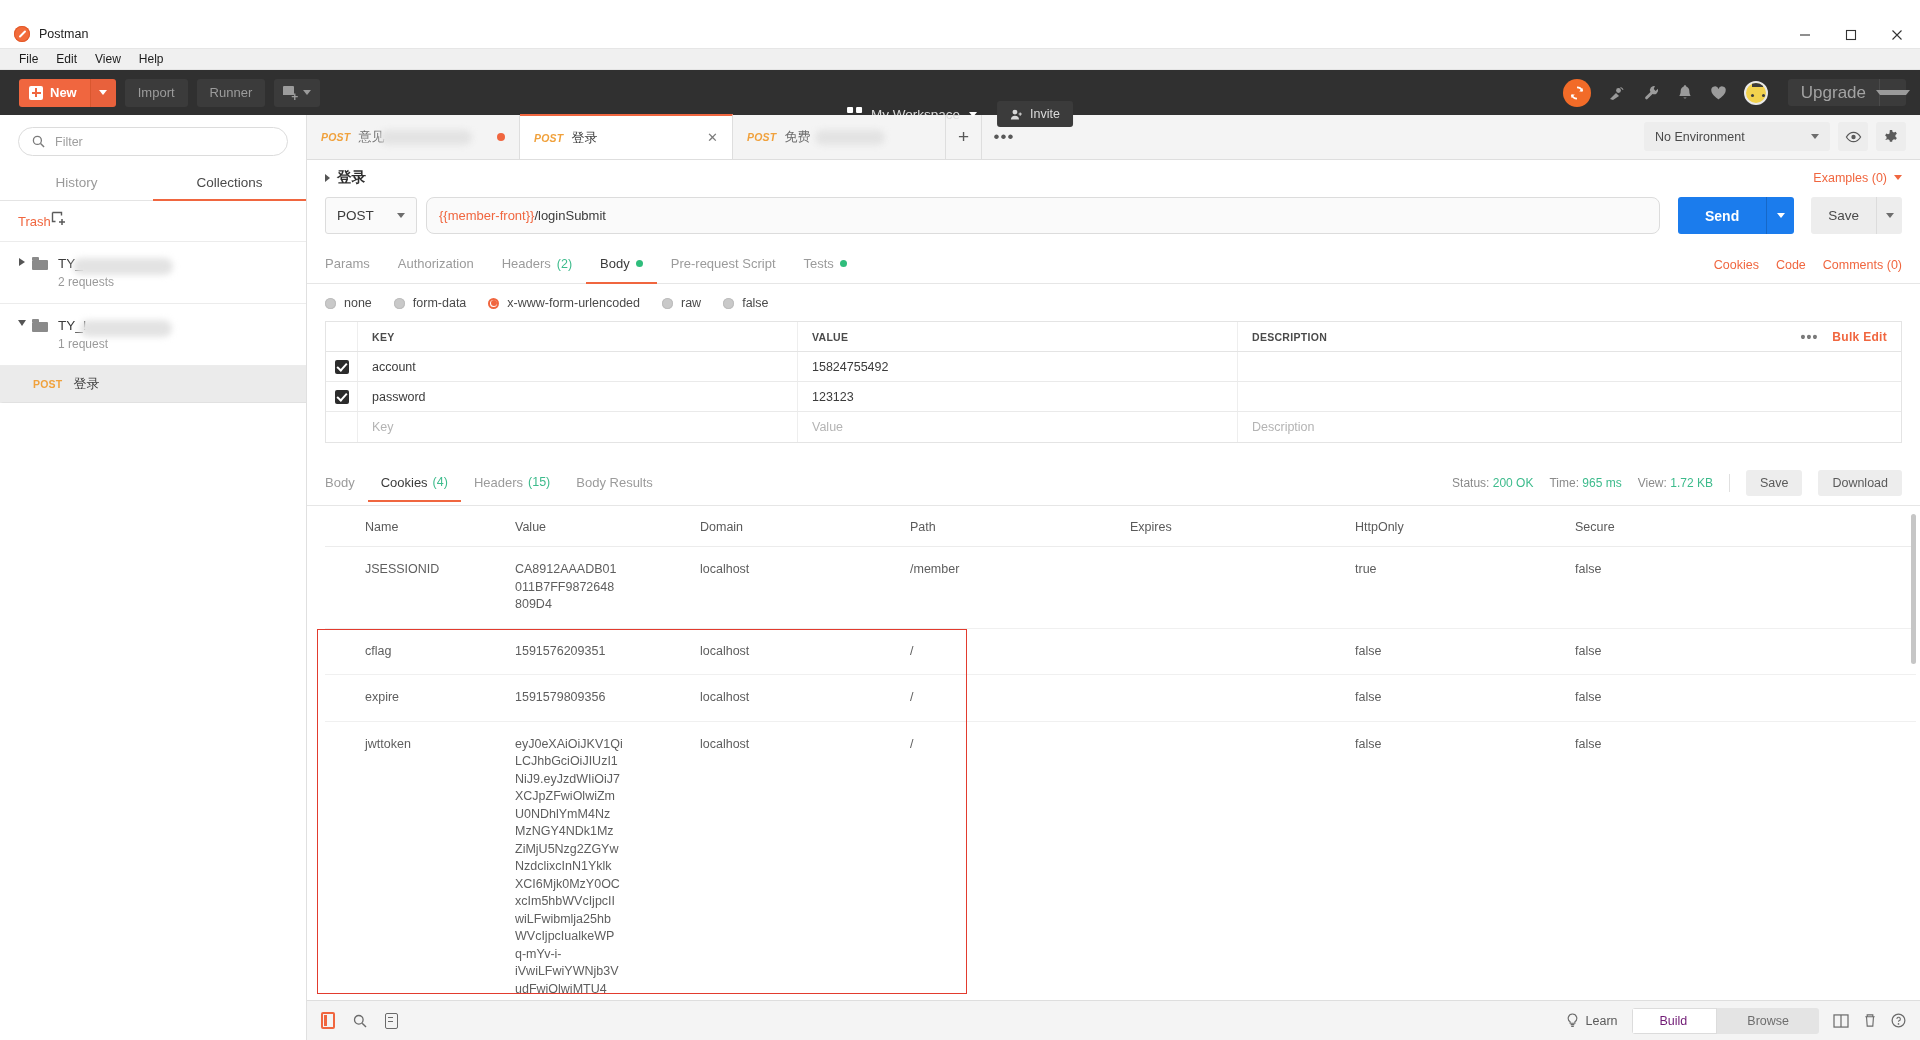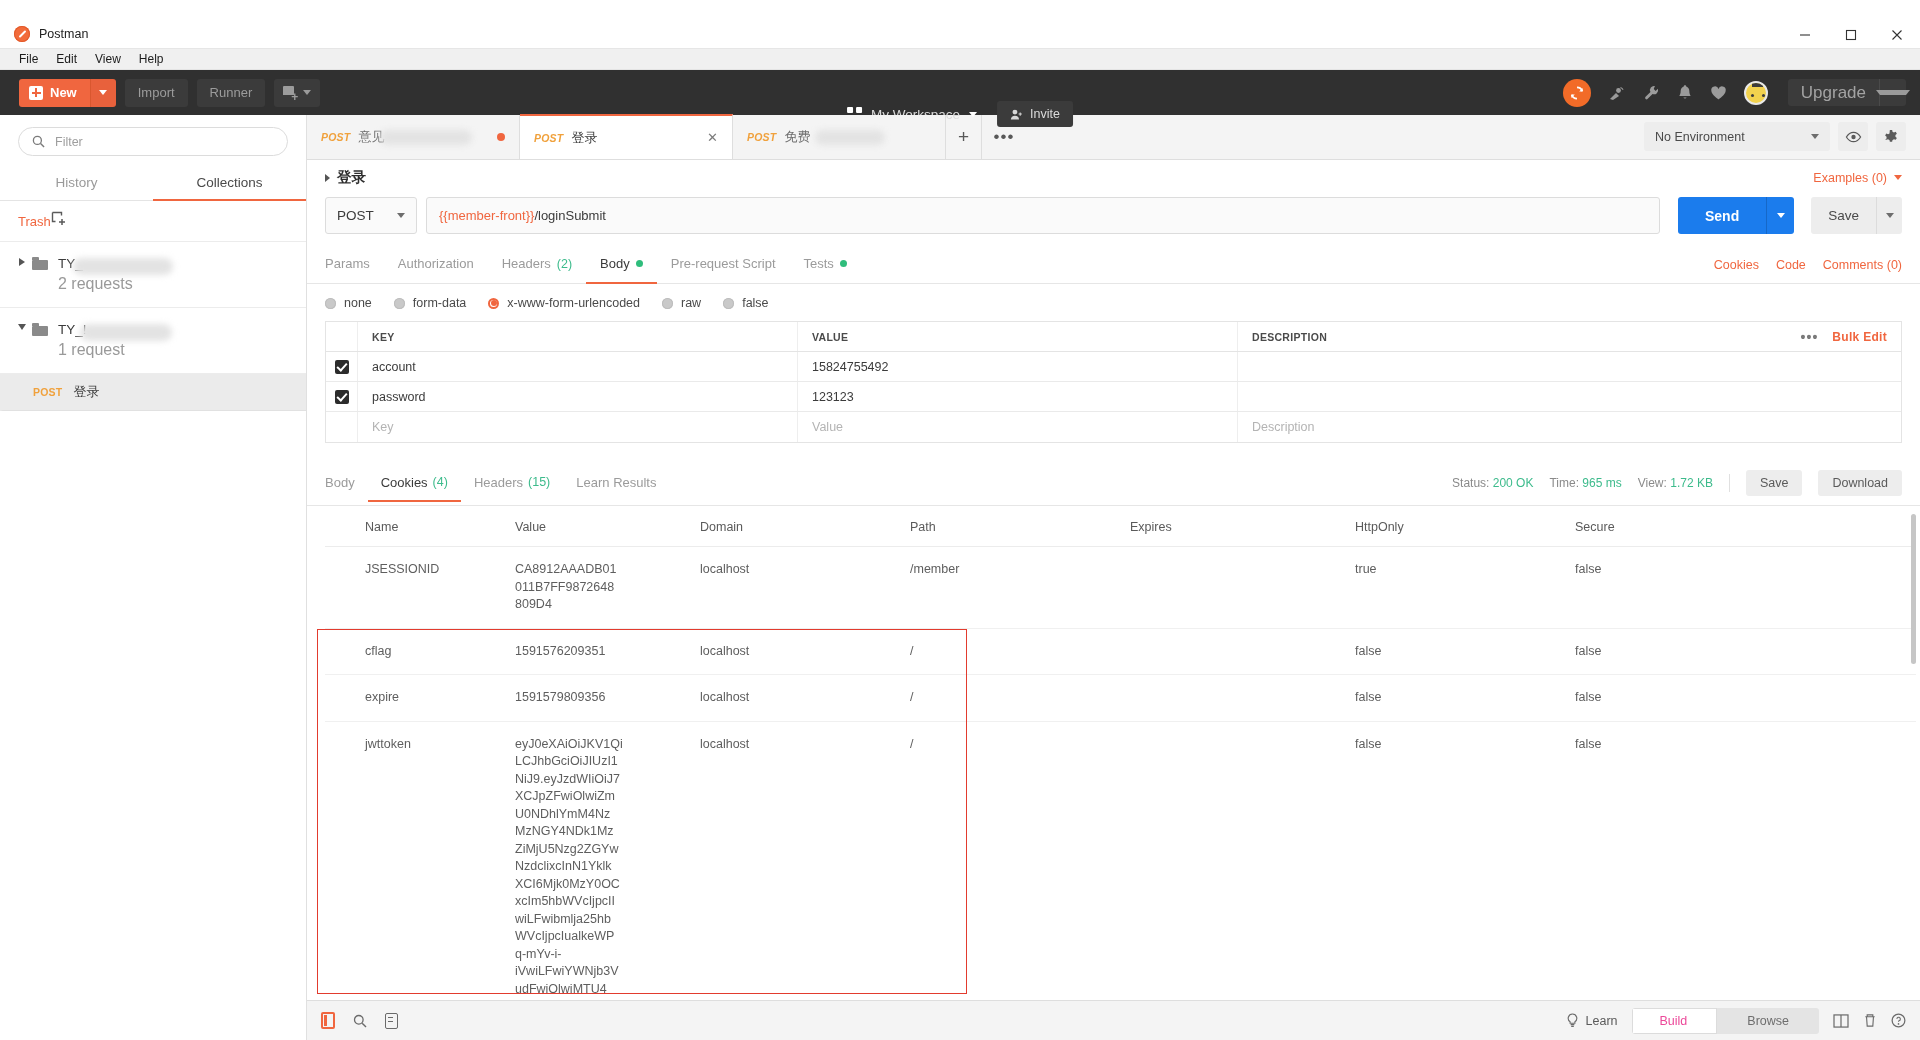--- a/index.html
+++ b/index.html
@@ -142,21 +142,21 @@
   .folder-ico{ width:16px;height:13px;flex:0 0 16px;margin-right:10px;margin-top:1px;position:relative; }
   .folder-ico::before{
     content:"";position:absolute;left:0;top:0;width:7px;height:3px;background:#8a8a8a;border-radius:1px 1px 0 0;
   }
   .folder-ico::after{
     content:"";position:absolute;left:0;top:2.5px;width:16px;height:10.5px;background:#8a8a8a;border-radius:1px;
   }
   .coll-txt{ display:flex;flex-direction:column;gap:4px; }
   .coll-name{ font-size:13.5px;color:#3b3b3b;position:relative;display:inline-block; }
   .blur-patch{ position:absolute;background:#e3e3e3;border-radius:9px;filter:blur(3px); }
-  .coll-count{ font-size:16px;color:#999; }
+  .coll-count{ font-size:12px;color:#999; }
   .req-row{
     display:flex;align-items:center;gap:11px;padding:9px 12px 9px 30px;background:#ebebeb;border-bottom:1px solid #e1e1e1;
     border-left:3px solid #ebebeb;
   }
   .req-method{ font-size:10.5px;font-weight:bold;color:#f0a13c;letter-spacing:.2px; }
   .req-name{ font-size:13px;color:#3b3b3b; }
 
   
   .main { flex:1 1 auto; display:flex; flex-direction:column; min-width:0; min-height:0; background:#fff; }
 
@@ -196,21 +196,21 @@
   .examples{ color:#f0663f;font-size:12.5px;display:flex;align-items:center;gap:7px; }
   .caret-or{ width:0;height:0;border-left:4px solid transparent;border-right:4px solid transparent;border-top:5px solid #f0663f; }
 
   
   .urlbar{ display:flex;align-items:center;gap:9px;padding:10px 18px 0 18px; }
   .method-sel{
     width:92px;flex:0 0 92px;height:37px;border:1px solid #dcdcdc;border-radius:3px;background:#fafafa;
     display:flex;align-items:center;justify-content:space-between;padding:0 11px;font-size:13.5px;color:#3b3b3b;
   }
   .url-input{
-    flex:1 1 auto;height:37px;border:1px solid #dcdcdc;border-radius:3px;background:#fafafa;
+    flex:1 1 auto;height:37px;border:1px solid #dcdcdc;border-radius:8px;background:#fafafa;
     display:flex;align-items:center;padding:0 12px;font-size:13px;color:#3b3b3b;overflow:hidden;white-space:nowrap;
   }
   .url-var{ color:#f0663f; }
   .send-btn{
     height:37px;background:#1b7ced;border-radius:3px;display:flex;align-items:stretch;overflow:hidden;flex:0 0 auto;margin-left:9px;
   }
   .send-btn .lbl{ color:#fff;font-size:14px;font-weight:bold;display:flex;align-items:center;padding:0 27px; }
   .send-btn .cr{ width:28px;display:flex;align-items:center;justify-content:center;border-left:1px solid #1668c8; }
   .save-btn{
     height:37px;background:#ededed;border-radius:3px;display:flex;align-items:stretch;overflow:hidden;flex:0 0 auto;margin-left:8px;
@@ -295,21 +295,21 @@
   
   .botbar{
     height:40px;flex:0 0 40px;background:#f4f4f4;border-top:1px solid #dedede;display:flex;align-items:center;
     padding:0 14px;gap:18px;
   }
   .bot-left{ display:flex;align-items:center;gap:18px; }
   .bot-right{ margin-left:auto;display:flex;align-items:center;gap:14px; }
   .learn{ display:flex;align-items:center;gap:7px;color:#5a5a5a;font-size:12.5px; }
   .bb-group{ display:flex;border-radius:3px;overflow:hidden; }
   .bb{ padding:6px 30px;font-size:12.5px;color:#6e6e6e;background:#e4e4e4; }
-  .bb.active{ background:#fff;color:#ec4899;box-shadow:0 0 0 1px #dcdcdc inset;padding-left:28px; }
+  .bb.active{ background:#fff;color:#701a75;box-shadow:0 0 0 1px #dcdcdc inset;padding-left:28px; }
   .ico-sm{ color:#6a6a6a;display:flex;align-items:center; }
   .panel-ico{ width:14px;height:17px;border:2px solid #f0663f;border-radius:2px;position:relative;flex:0 0 14px; }
   .panel-ico::after{ content:"";position:absolute;left:1px;top:1px;width:3px;bottom:1px;background:#f0663f; }
   .console-ico{ width:13px;height:16px;border:1.5px solid #6a6a6a;border-radius:2px;position:relative;flex:0 0 13px; }
   .console-ico::after{ content:"";position:absolute;left:2px;top:3px;width:5px;height:1.5px;background:#6a6a6a;box-shadow:0 4px 0 #6a6a6a; }
 </style>
 </head>
 <body>
 
 <div class="app">
@@ -659,21 +659,21 @@
             </div>
           <div class="resp-tab active">
             <span>Cookies</span>
             <span class="cnt-green">(4)</span>
           </div>
           <div class="resp-tab">
             <span>Headers</span>
             <span class="cnt-green">(15)</span>
           </div>
           <div class="resp-tab">
-              <span>Learn Results</span>
+              <span>Body Results</span>
             </div>
         </div>
         <div class="resp-meta">
           <span><span>Status:</span> <b>200 OK</b></span>
           <span><span>Time:</span> <b>965 ms</b></span>
           <span><span>View:</span> <b>1.72 KB</b></span>
           <span class="sep-v"></span>
           <span class="mini-btn">Save</span>
           <span class="mini-btn">Download</span>
         </div>

